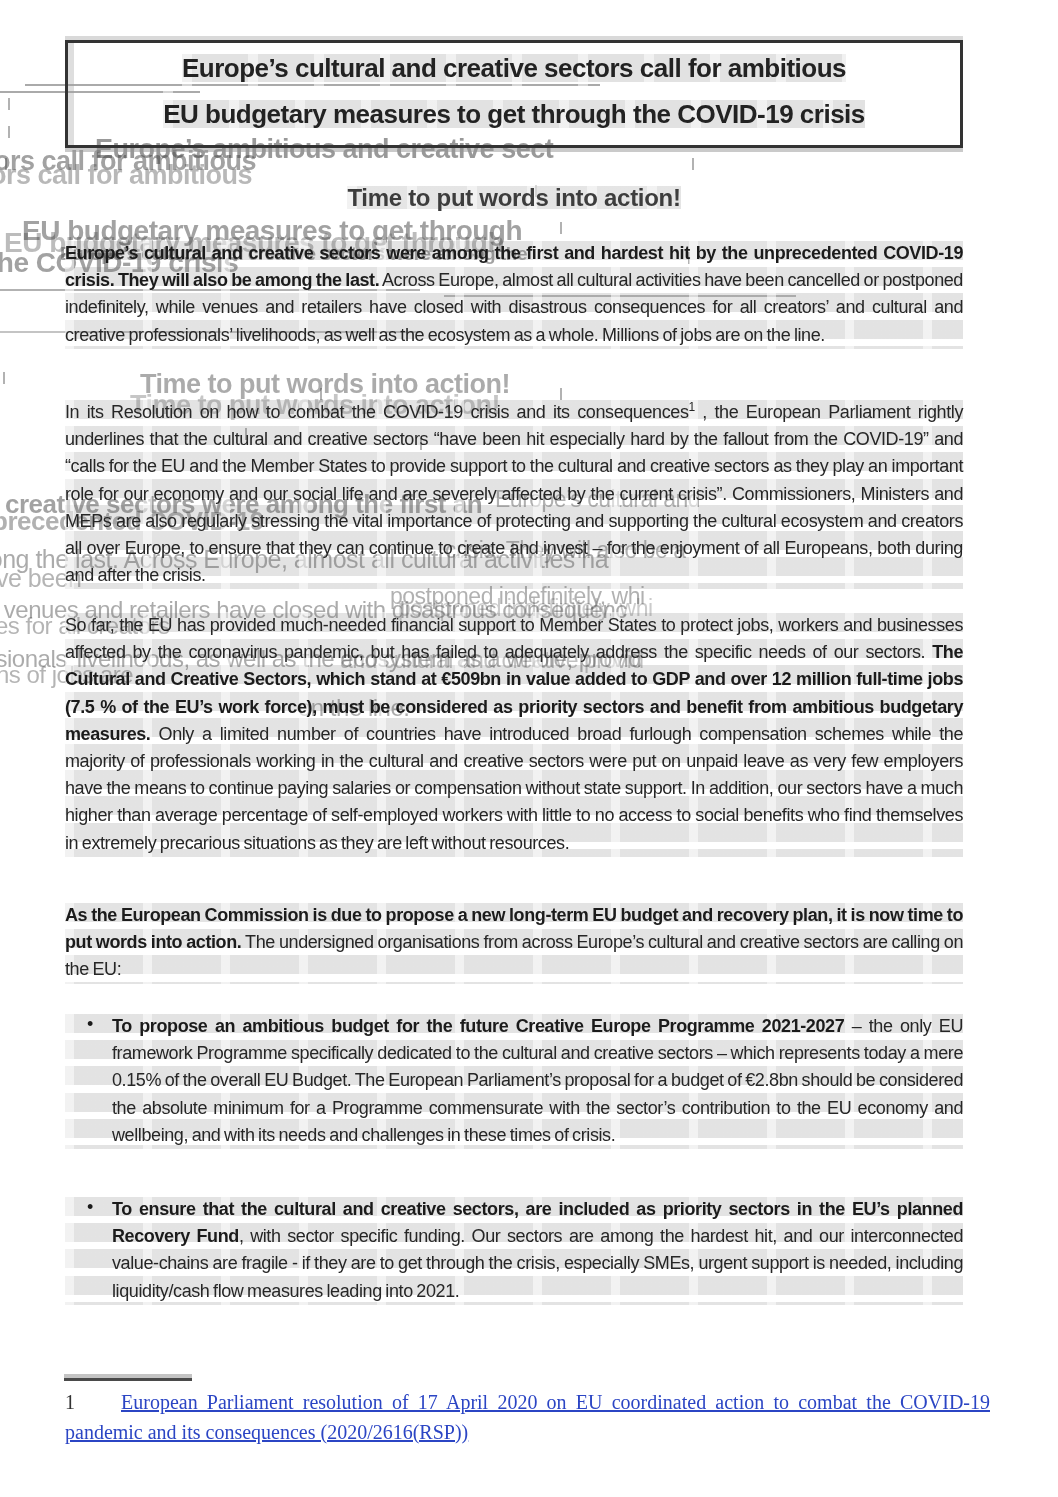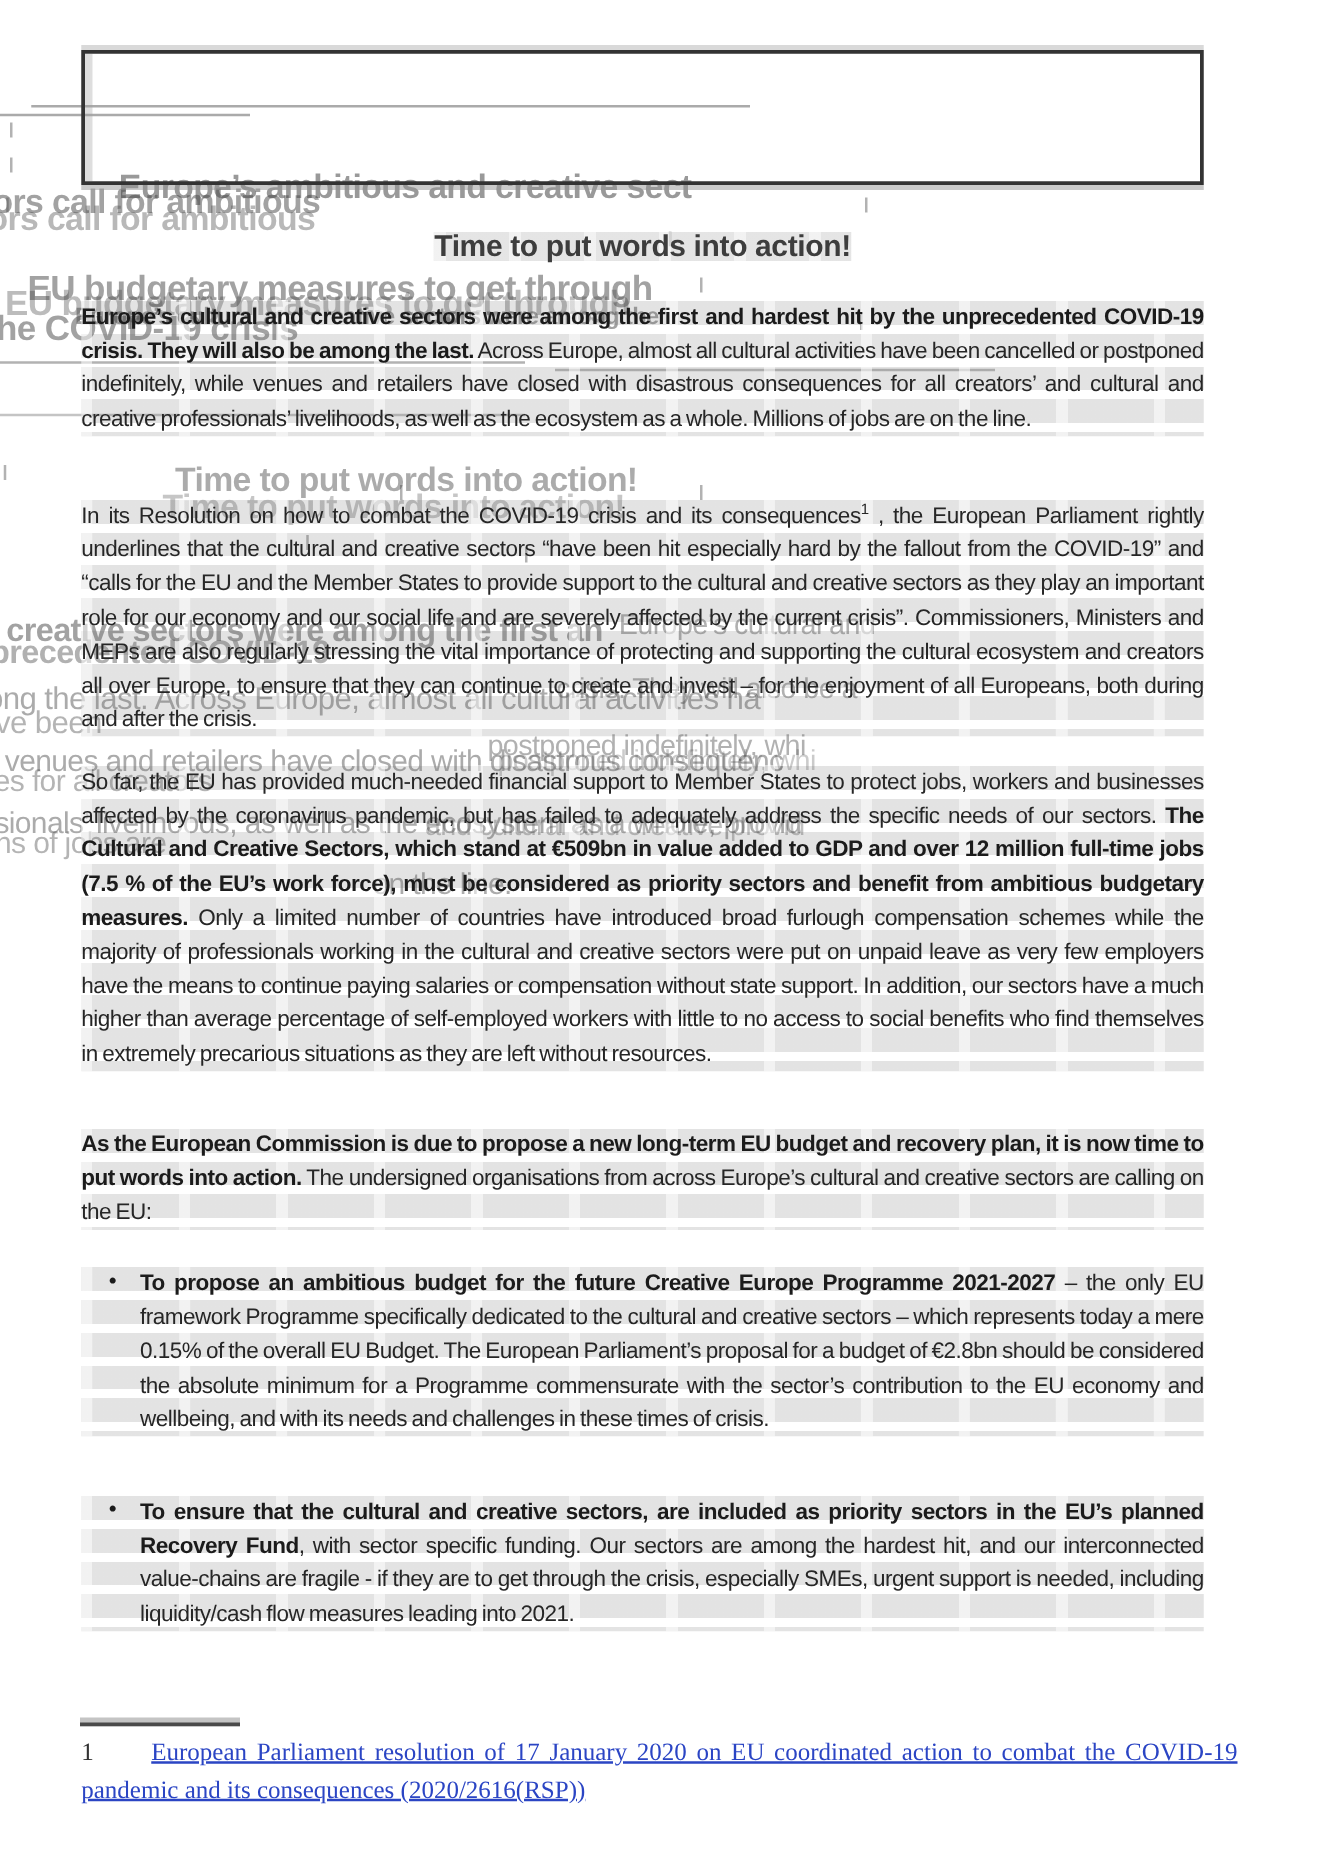--- a/index.html
+++ b/index.html
@@ -82,20 +82,22 @@
       <div class="ghost" style="left: 398px; top: 595px; font-size: 23px; font-weight: 400; opacity: 0.28;">postponed indefinitely, whi</div>
       <div class="ghost" style="left: -20px; top: 596px; font-size: 24px; font-weight: 400; opacity: 0.45;">le venues and retailers have closed with disastrous consequenc</div>
       <div class="ghost" style="left: -5px; top: 612px; font-size: 24px; font-weight: 400; opacity: 0.4;">es for all creators</div>
       <div class="ghost" style="left: -16px; top: 645px; font-size: 24px; font-weight: 400; opacity: 0.45;">ssionals’ livelihoods, as well as the ecosystem as a whole, provid</div>
       <div class="ghost" style="left: -4px; top: 661px; font-size: 24px; font-weight: 400; opacity: 0.4;">ns of jobs are</div>
       <div class="ghost" style="left: 340px; top: 647px; font-size: 23px; font-weight: 400; opacity: 0.33;">and cultural and creative provid</div>
       <div class="ghost" style="left: 298px; top: 694px; font-size: 24px; font-weight: 400; opacity: 0.45;">on the line.</div>
     </div>
 
   <div class="title-box">
+    <div class="title-line"><span>Europe’s cultural and creative sectors call for ambitious</span></div>
+    <div class="title-line"><span>EU budgetary measures to get through the COVID-19 crisis</span></div>
   </div>
 
   <div class="col headline"><span>Time to put words into action!</span></div>
 
   <div class="col para p1"><span class="b">Europe’s cultural and creative sectors were among the first and hardest hit by the unprecedented COVID-19 crisis. They will also be among the last.</span><span class=""> Across Europe, almost all cultural activities have been cancelled or postponed indefinitely, while venues and retailers have closed with disastrous consequences for all creators’ and cultural and creative professionals’ livelihoods, as well as the ecosystem as a whole. Millions of jobs are on the line.</span></div>
   <div class="col para p2"><span class="">In its Resolution on how to combat the COVID-19 crisis and its consequences</span><span class="sup">1</span><span class=""> , the European Parliament rightly underlines that the cultural and creative sectors </span><span class="i">“have been hit especially hard by the fallout from the COVID-19”</span><span class=""> and </span><span class="i">“calls for the EU and the Member States to provide support to the cultural and creative sectors as they play an important role for our economy and our social life and are severely affected by the current crisis”</span><span class="">. Commissioners, Ministers and MEPs are also regularly stressing the vital importance of protecting and supporting the cultural ecosystem and creators all over Europe, to ensure that they can continue to create and invest – for the enjoyment of all Europeans, both during and after the crisis.</span></div>
   <div class="col para p3"><span class="">So far, the EU has provided much-needed financial support to Member States to protect jobs, workers and businesses affected by the coronavirus pandemic, but has failed to adequately address the specific needs of our sectors. </span><span class="b">The Cultural and Creative Sectors, which stand at €509bn in value added to GDP and over 12 million full-time jobs (7.5 % of the EU’s work force), must be considered as priority sectors and benefit from ambitious budgetary measures.</span><span class=""> Only a limited number of countries have introduced broad furlough compensation schemes while the majority of professionals working in the cultural and creative sectors were put on unpaid leave as very few employers have the means to continue paying salaries or compensation without state support. In addition, our sectors have a much higher than average percentage of self-employed workers with little to no access to social benefits who find themselves in extremely precarious situations as they are left without resources.</span></div>
   <div class="col para p4"><span class="b">As the European Commission is due to propose a new long-term EU budget and recovery plan, it is now time to put words into action.</span><span class=""> The undersigned organisations from across Europe’s cultural and creative sectors are calling on the EU:</span></div>
 
   <div class="col para bullet bl1">
@@ -103,16 +105,16 @@
     <span><span class="b">To propose an ambitious budget for the future Creative Europe Programme 2021-2027</span><span class=""> – the only EU framework Programme specifically dedicated to the cultural and creative sectors – which represents today a mere 0.15% of the overall EU Budget. The European Parliament’s proposal for a budget of €2.8bn should be considered the absolute minimum for a Programme commensurate with the sector’s contribution to the EU economy and wellbeing, and with its needs and challenges in these times of crisis.</span></span>
   </div>
   <div class="col para bullet bl2">
     <span class="marker">•</span>
     <span><span class="b">To ensure that the cultural and creative sectors, are included as priority sectors in the EU’s planned Recovery Fund</span><span class="">, with sector specific funding. Our sectors are among the hardest hit, and our interconnected value-chains are fragile - if they are to get through the crisis, especially SMEs, urgent support is needed, including liquidity/cash flow measures leading into 2021.</span></span>
   </div>
 
   <div class="fn-sep"></div>
   <div class="footnote">
     <span class="fn-marker">1</span>
-    <a class="fn-link" href="#">European Parliament resolution of 17 January 2020 on EU coordinated action to combat the COVID-19 pandemic and its consequences (2020/2616(RSP))</a>
+    <a class="fn-link" href="#">European Parliament resolution of 17 April 2020 on EU coordinated action to combat the COVID-19 pandemic and its consequences (2020/2616(RSP))</a>
   </div>
 
 </div>
 
 </body></html>

